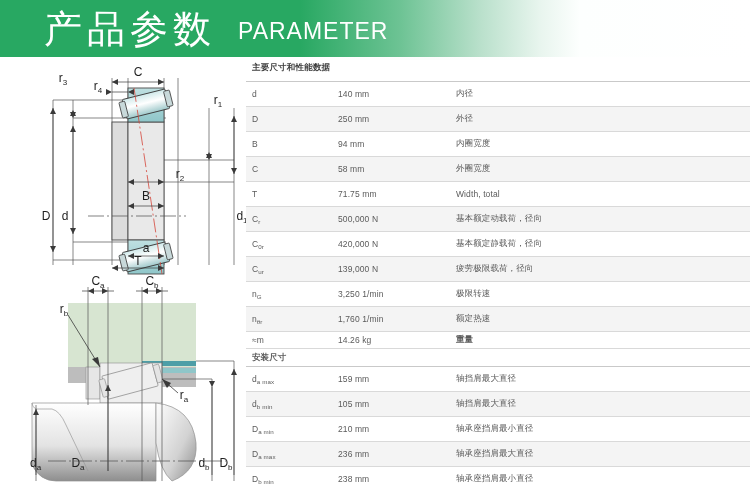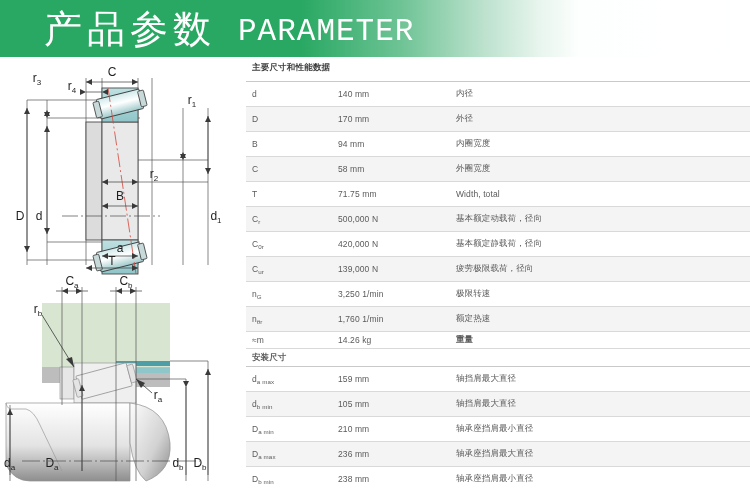--- a/index.html
+++ b/index.html
@@ -10,29 +10,29 @@
   
   .banner{position:relative;width:750px;height:57px;
           background:linear-gradient(to right,
              #28a862 0px,#28a862 300px,#6dc394 400px,#b9e0cb 480px,
              #e8f5ee 540px,#fdfffe 580px,#ffffff 750px);}
   .banner-inner{position:absolute;left:44px;top:0;height:57px;
                 display:flex;align-items:center;gap:22px;}
   .cn-title{color:#fff;font-size:38px;line-height:38px;letter-spacing:5px;
             font-family:"DejaVu Sans","Liberation Sans",sans-serif;font-weight:400;
             white-space:nowrap;}
-  .en-title{color:#fff;font-size:31px;line-height:23px;letter-spacing:1px;
-            font-family:Liberation Mono, monospace;font-weight:400;
+  .en-title{color:#fff;font-size:23px;line-height:23px;letter-spacing:1px;
+            font-family:Liberation Sans, sans-serif;font-weight:400;
             white-space:nowrap;position:relative;top:3px;}
   .banner-rule{position:absolute;left:0;top:57px;width:750px;height:3px;
                background:linear-gradient(to right,
                  #ffffff 0px,#ffffff 300px,#fbfdfc 430px,#ffffff 560px,#ffffff 750px);}
 
   
-  .drawings{position:absolute;left:0;top:60px;width:240px;height:429px;}
+  .drawings{position:absolute;left:0;top:60px;width:240px;height:429px;padding-left:26px;}
   .draw-svg{display:block;}
 
   
   .table-wrap{position:absolute;left:246px;top:62px;width:504px;}
   .tbl-caption{font-size:8.5px;font-weight:bold;color:#3c3c3c;
                padding:0 12px 7px 6px;letter-spacing:.2px;}
   .tbl{width:100%;border-collapse:collapse;table-layout:fixed;}
   .tbl td{font-size:8.5px;color:#5b5b5b;padding:0;height:24px;
           vertical-align:middle;letter-spacing:.1px;}
   .tbl tr{border-top:1px solid #d9d9d9;}
@@ -283,21 +283,21 @@
     <div class="tbl-caption">主要尺寸和性能数据</div>
     <table class="tbl">
       <tbody>
         <tr class="thick-top">
           <td class="c-sym">d</td>
           <td class="c-val">140 mm</td>
           <td class="c-desc">内径</td>
         </tr>
         <tr class="zebra">
           <td class="c-sym">D</td>
-          <td class="c-val">170 mm</td>
+          <td class="c-val">250 mm</td>
           <td class="c-desc">外径</td>
         </tr>
         <tr>
           <td class="c-sym">B</td>
           <td class="c-val">94 mm</td>
           <td class="c-desc">内圈宽度</td>
         </tr>
         <tr class="zebra">
           <td class="c-sym">C</td>
           <td class="c-val">58 mm</td>

